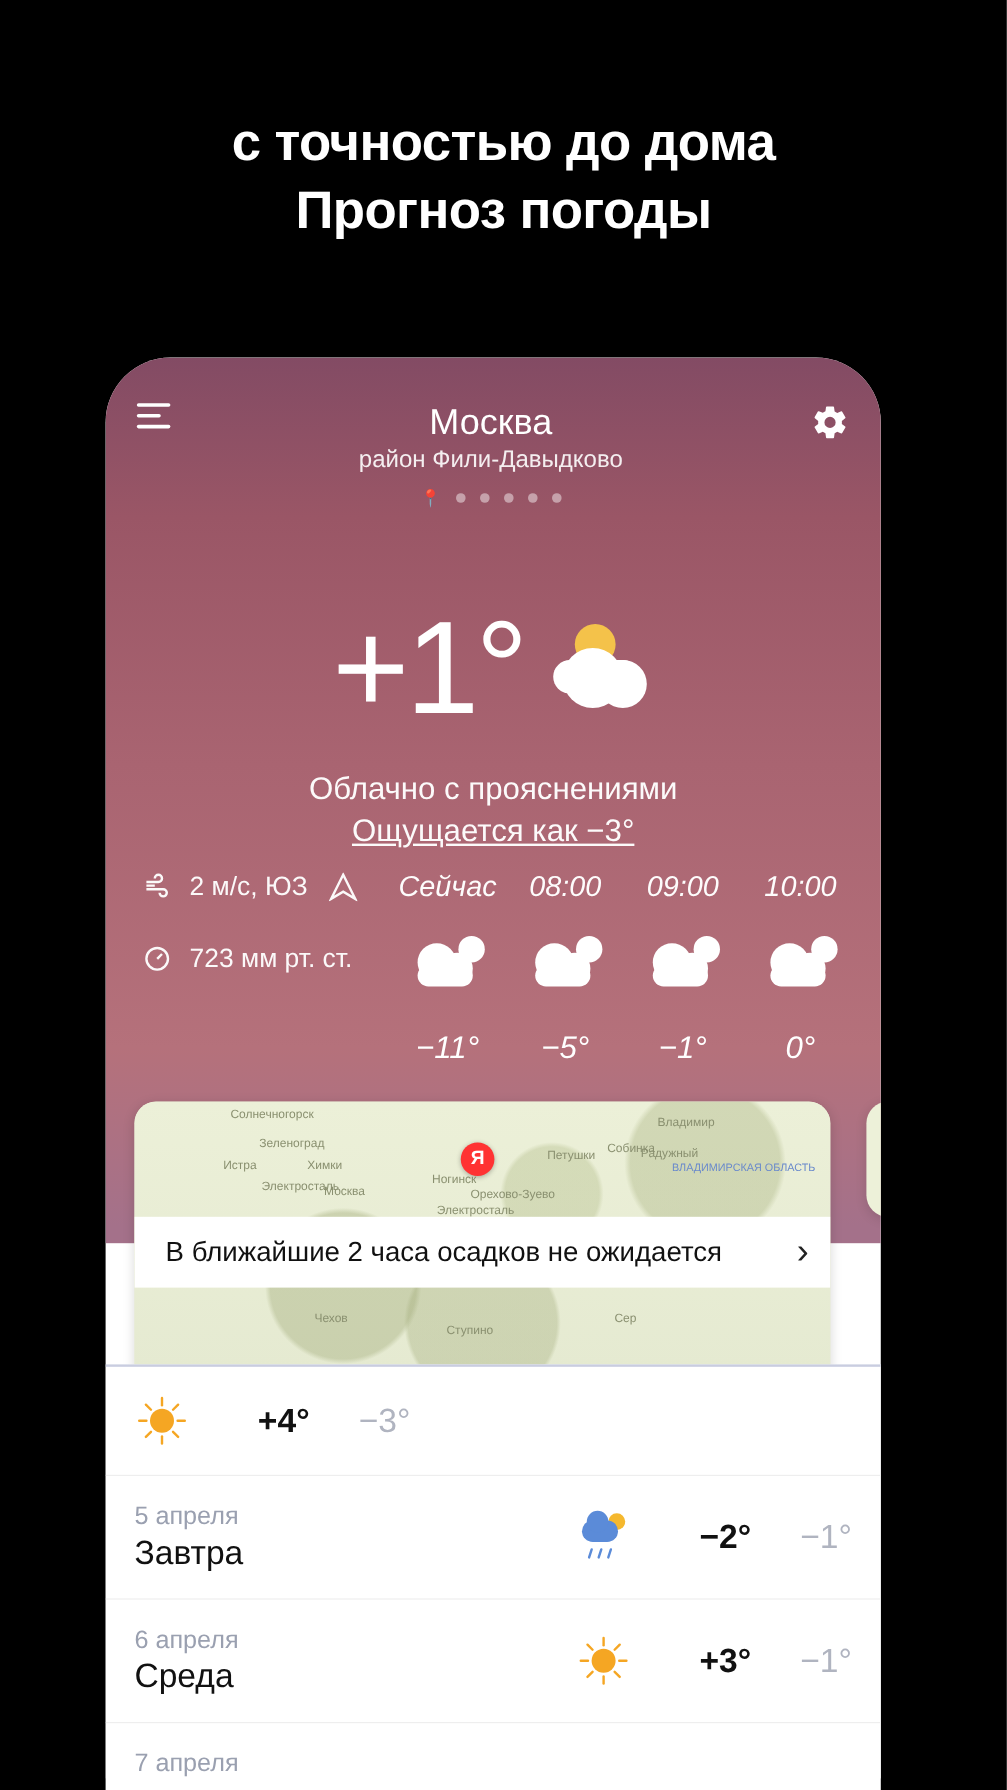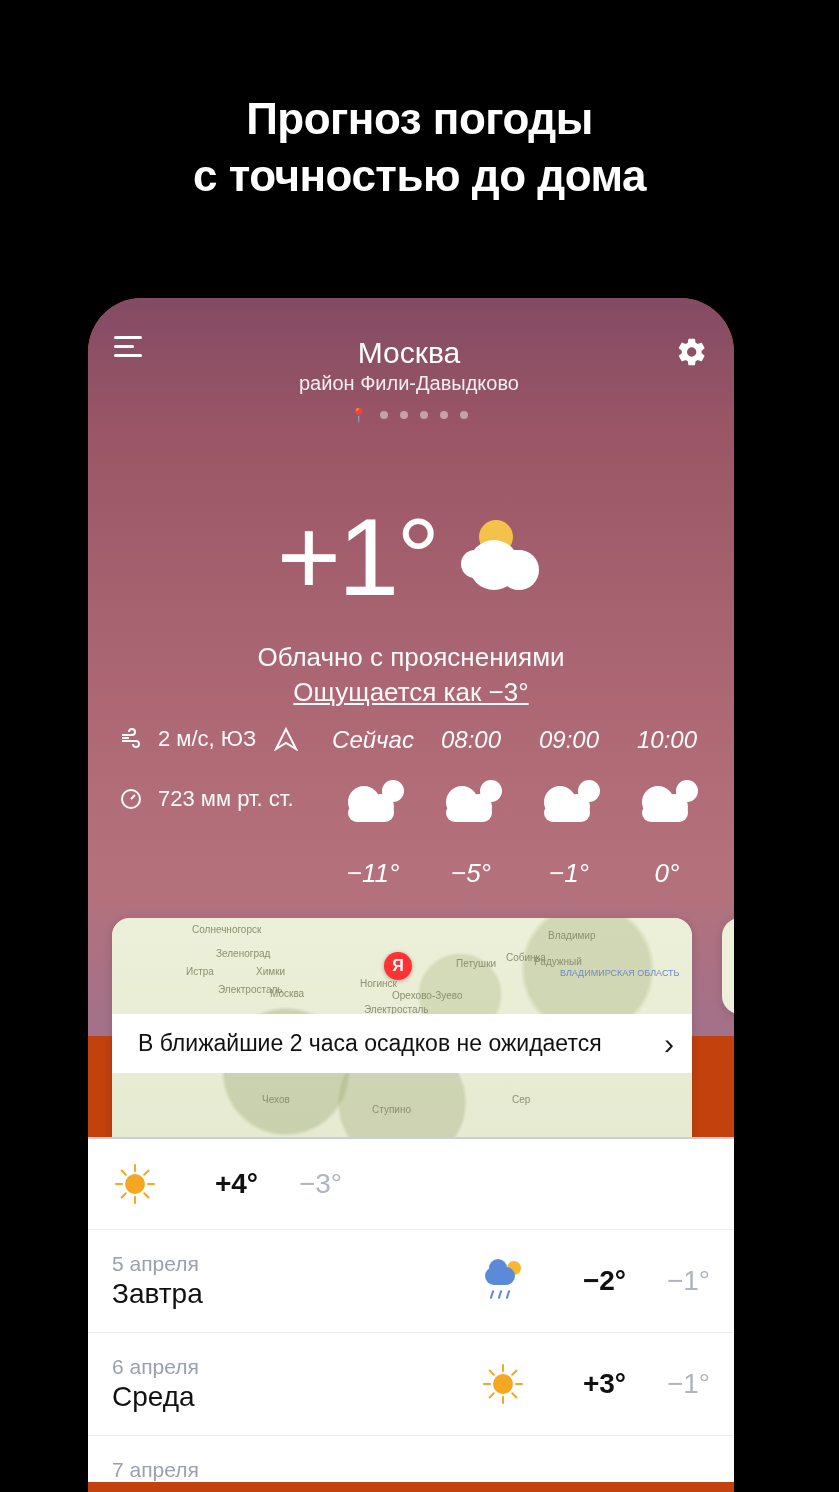--- a/index.html
+++ b/index.html
@@ -21,21 +21,21 @@
     letter-spacing: -0.5px;
   }
   .phone {
     position: absolute;
     left: 88px;
     top: 298px;
     width: 646px;
     height: 1194px;
     border-radius: 54px 54px 0 0;
     overflow: hidden;
-    background: #c2410c;
+    background: #ffffff;
   }
   .hero {
     position: relative;
     height: 738px;
     background: linear-gradient(180deg, #834b64 0%, #9a5666 18%, #a96471 46%, #b5717b 78%, #a4718a 98%);
     color: #fff;
   }
   .topbar {
     display: flex;
     align-items: flex-start;
@@ -164,22 +164,22 @@
   .rain-ic .rc::before{content:"";position:absolute;left:4px;top:-8px;width:18px;height:18px;border-radius:50%;background:#5b8bd8;}
   .rain-ic .dr { position:absolute; bottom:2px; width:2px; height:9px; background:#5b8bd8; border-radius:2px; transform:rotate(18deg);}
   .day-hi { width: 88px; text-align:right; font-size: 28px; font-weight:600; color:#111;}
   .day-lo { width: 72px; text-align:right; font-size: 28px; color:#b0b4c0;}
   .day-row.partial { border-bottom:none; padding-bottom:0; }
 </style>
 </head>
 <body>
 
 <div class="headline">
+  <div>с точностью до дома</div>
   <div>Прогноз погоды</div>
-  <div>с точностью до дома</div>
 </div>
 
 <div class="phone">
   <div class="hero">
     <div class="topbar">
       <div class="burger">
         <div></div>
           <div></div>
           <div></div>
       </div>

